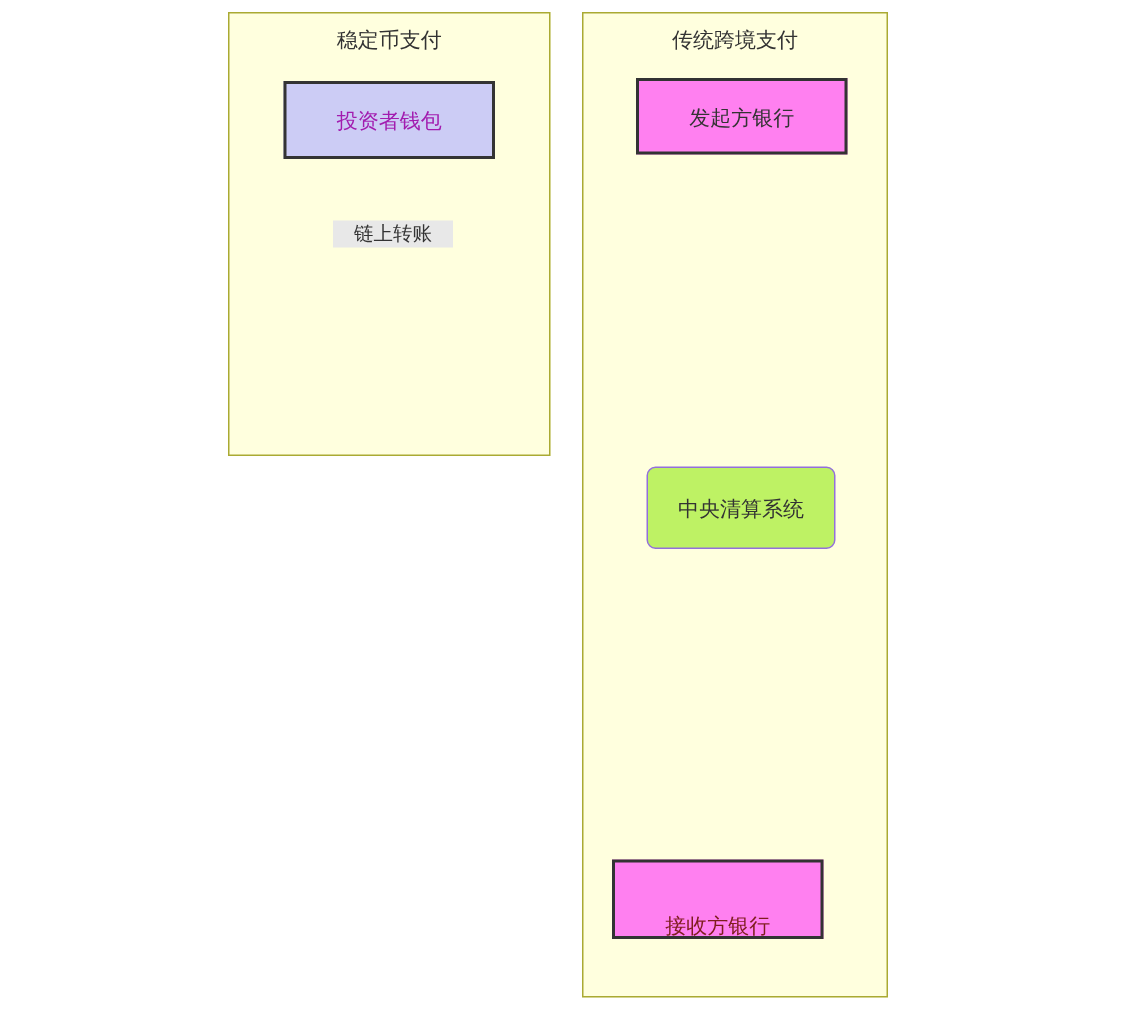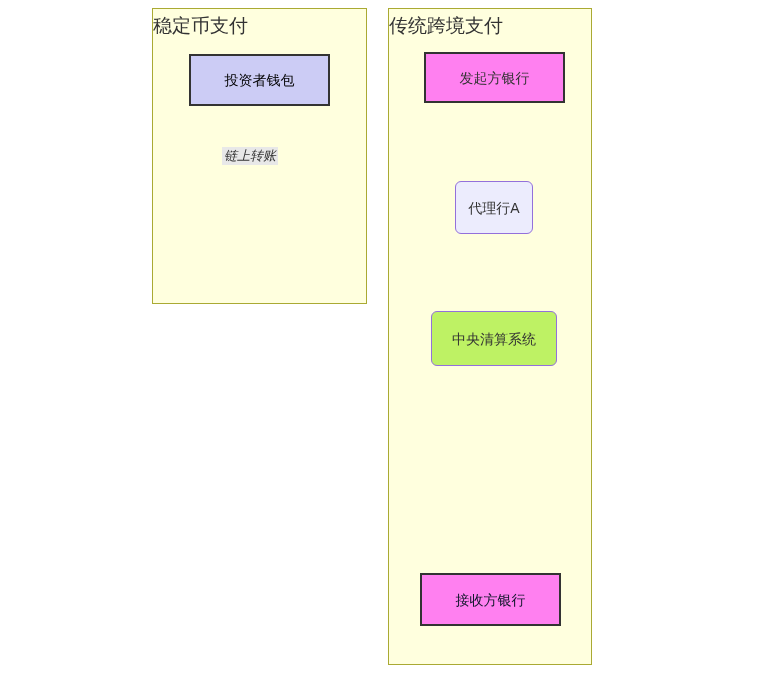--- a/index.html
+++ b/index.html
@@ -33,21 +33,22 @@
     position: absolute;
     background: #ffffde;
     border: 1px solid #aaaa33;
     box-sizing: border-box;
   }
   .subgraph-title {
     position: absolute;
     top: 8px;
     left: 0;
     width: 100%;
-    font-size: 19px;
+    text-align: center;
+    font-size: 14px;
     color: #333333;
     line-height: 18px;
     white-space: nowrap;
   }
 
   
   .node {
     position: absolute;
     box-sizing: border-box;
     display: flex;
@@ -66,25 +67,24 @@
     border: 1px solid #9370db;
     border-radius: 6px;
   }
 
   
   .edge-label {
     position: absolute;
     font-size: 13px;
     color: #333333;
     background: #e8e8e8;
-    padding: 1px 2px;
+    padding: 1px 14px;
     line-height: 16px;
     white-space: nowrap;
     box-sizing: border-box;
-    font-style: italic;
   }
 </style>
 </head>
 <body>
 
 <div id="canvas">
 
   <svg class="svg-layer" viewBox="0 0 760 680" width="760" height="680" xmlns="http://www.w3.org/2000/svg">
     <defs>
       <marker id="arrowhead" markerWidth="10" markerHeight="8" refX="9" refY="4" orient="auto" markerUnits="userSpaceOnUse">
@@ -104,37 +104,34 @@
   </svg>
 
   <div class="subgraph" style="left:152px; top:8px; width:215px; height:296px;">
     <div class="subgraph-title">稳定币支付</div>
   </div>
 
   <div class="subgraph" style="left:388px; top:8px; width:204px; height:657px;">
     <div class="subgraph-title">传统跨境支付</div>
   </div>
 
-  <div class="node node-rect" style="left:189px; top:54px; width:141px; height:52px; background:#ccccf5; color:#000000;">
+  <div class="node node-rect" style="left:189px; top:54px; width:141px; height:52px; background:#ccccf5; color:#a21caf;">
     <span>投资者钱包</span>
   </div>
 
 
   <div class="edge-label" style="left:222px; top:147px;">链上转账</div>
 
   <div class="node node-rect" style="left:424px; top:52px; width:141px; height:51px; background:#ff80f0; color:#333333;">
     <span>发起方银行</span>
   </div>
 
-  <div class="node node-round" style="left:455px; top:181px; width:78px; height:53px; background:#ececfd; color:#333333;">
-    <span>代理行A</span>
-  </div>
 
   <div class="node node-round" style="left:431px; top:311px; width:126px; height:55px; background:#bef264; color:#333333;">
     <span>中央清算系统</span>
   </div>
 
 
-  <div class="node node-rect" style="left:420px; top:573px; width:141px; height:53px; background:#ff80f0; color:#0f172a;">
+  <div class="node node-rect" style="left:408px; top:573px; width:141px; height:53px; background:#ff80f0; color:#7f1d1d;align-items:flex-end;">
     <span>接收方银行</span>
   </div>
 
 </div>
 
 </body></html>

